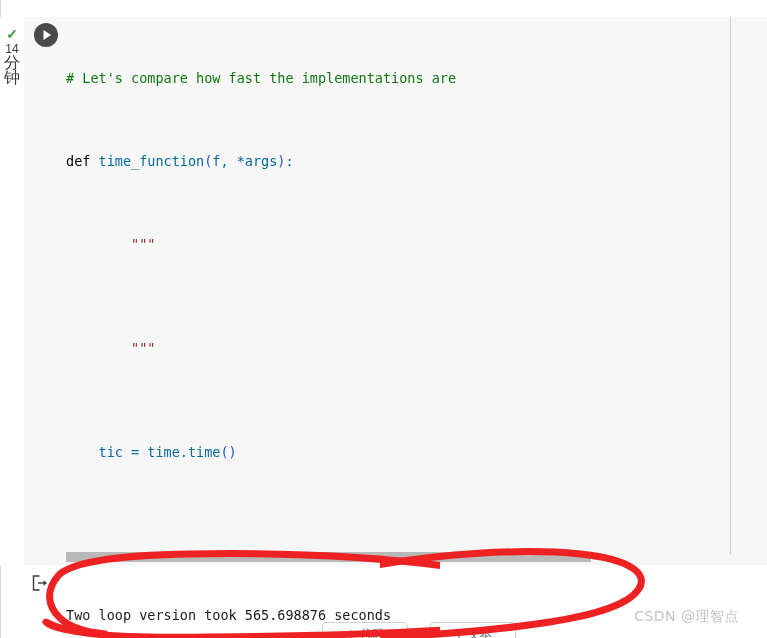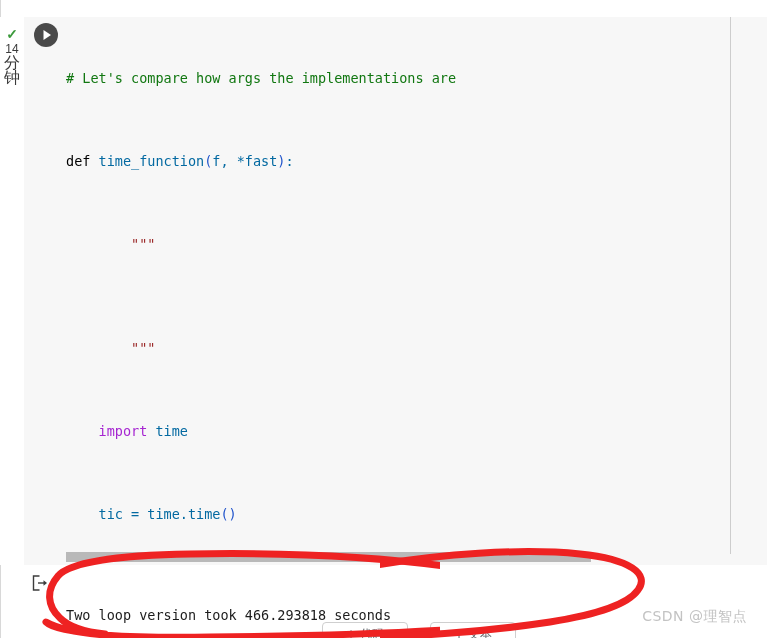--- a/index.html
+++ b/index.html
@@ -190,21 +190,21 @@
     left: 0px;
     top: 548px;
     width: 440px;
     height: 90px;
     pointer-events: none;
   }
 
   
   #watermark {
     position: absolute;
-    right: 20px;
+    right: 28px;
     bottom: 12px;
     color: #c3c3c3;
     font-size: 14px;
     font-family: "DejaVu Sans", sans-serif;
     letter-spacing: 0.5px;
     white-space: nowrap;
   }
 </style>
 </head>
 <body>
@@ -224,30 +224,29 @@
     </div>
   </div>
 
   <div id="run-button" title="run">
     <svg width="24" height="24" viewBox="0 0 24 24">
       <polygon points="9.5,7 17,12 9.5,17" fill="#ffffff"></polygon>
     </svg>
   </div>
 
   <div id="code-text">
-    <span class="ln"><span class="c-comment"># Let's compare how args the implementations are</span></span>
-
-    <span class="ln"><span class="c-def">def</span><span class="c-plain"> time_function</span><span class="c-paren">(</span><span class="c-plain">f, *fast</span><span class="c-paren">)</span><span class="c-plain">:</span></span>
+    <span class="ln"><span class="c-comment"># Let's compare how fast the implementations are</span></span>
+
+    <span class="ln"><span class="c-def">def</span><span class="c-plain"> time_function</span><span class="c-paren">(</span><span class="c-plain">f, *args</span><span class="c-paren">)</span><span class="c-plain">:</span></span>
 
     <span class="ln"><span class="c-doc">        """</span></span>
 
 
     <span class="ln"><span class="c-doc">        """</span></span>
 
-    <span class="ln"><span class="c-plain">    </span><span class="c-keyword">import</span><span class="c-plain"> time</span></span>
 
     <span class="ln"><span class="c-plain">    tic = time.time</span><span class="c-paren">()</span></span>
 
     
 
     
 
     
 
     
@@ -285,21 +284,21 @@
 
   <div id="output-area"></div>
 
   <svg id="output-icon" viewBox="0 0 16 16">
     <path d="M7.5,1 L1.5,1 L1.5,15 L7.5,15" fill="none" stroke="#3c3c3c" stroke-width="1.4"></path>
     <path d="M6,8 L13,8" fill="none" stroke="#3c3c3c" stroke-width="1.4"></path>
     <polygon points="11.5,5.2 15,8 11.5,10.8" fill="#3c3c3c"></polygon>
   </svg>
 
   <div id="output-text">
-    <span class="ln">Two loop version took 466.293818 seconds</span>
+    <span class="ln">Two loop version took 565.698876 seconds</span>
     
     
   </div>
 
   <div class="add-btn" id="add-code-button">+ 代码</div>
   <div class="add-btn" id="add-text-button">+ 文本</div>
 
   <svg id="annotation-ellipse" viewBox="0 0 440 90">
     <path d="M 500 28
              C 420 10, 300 4, 190 6

